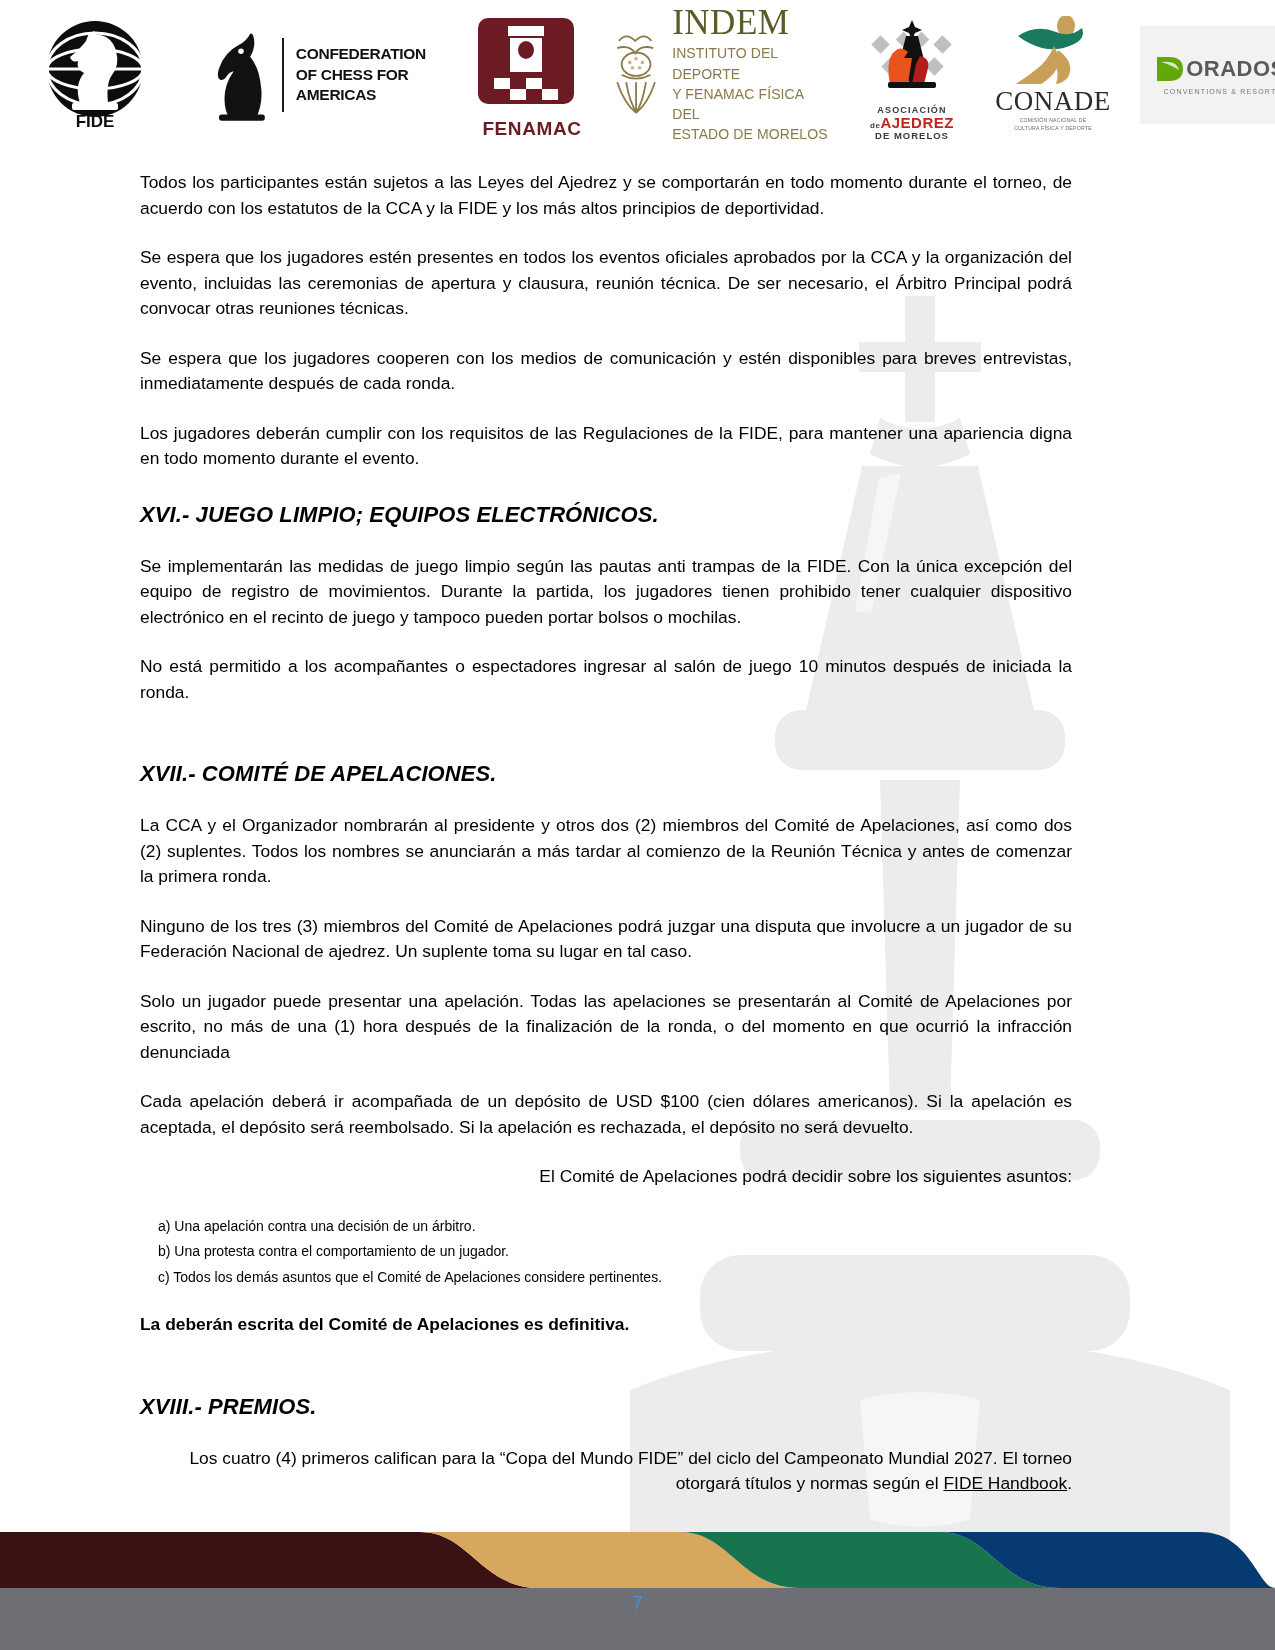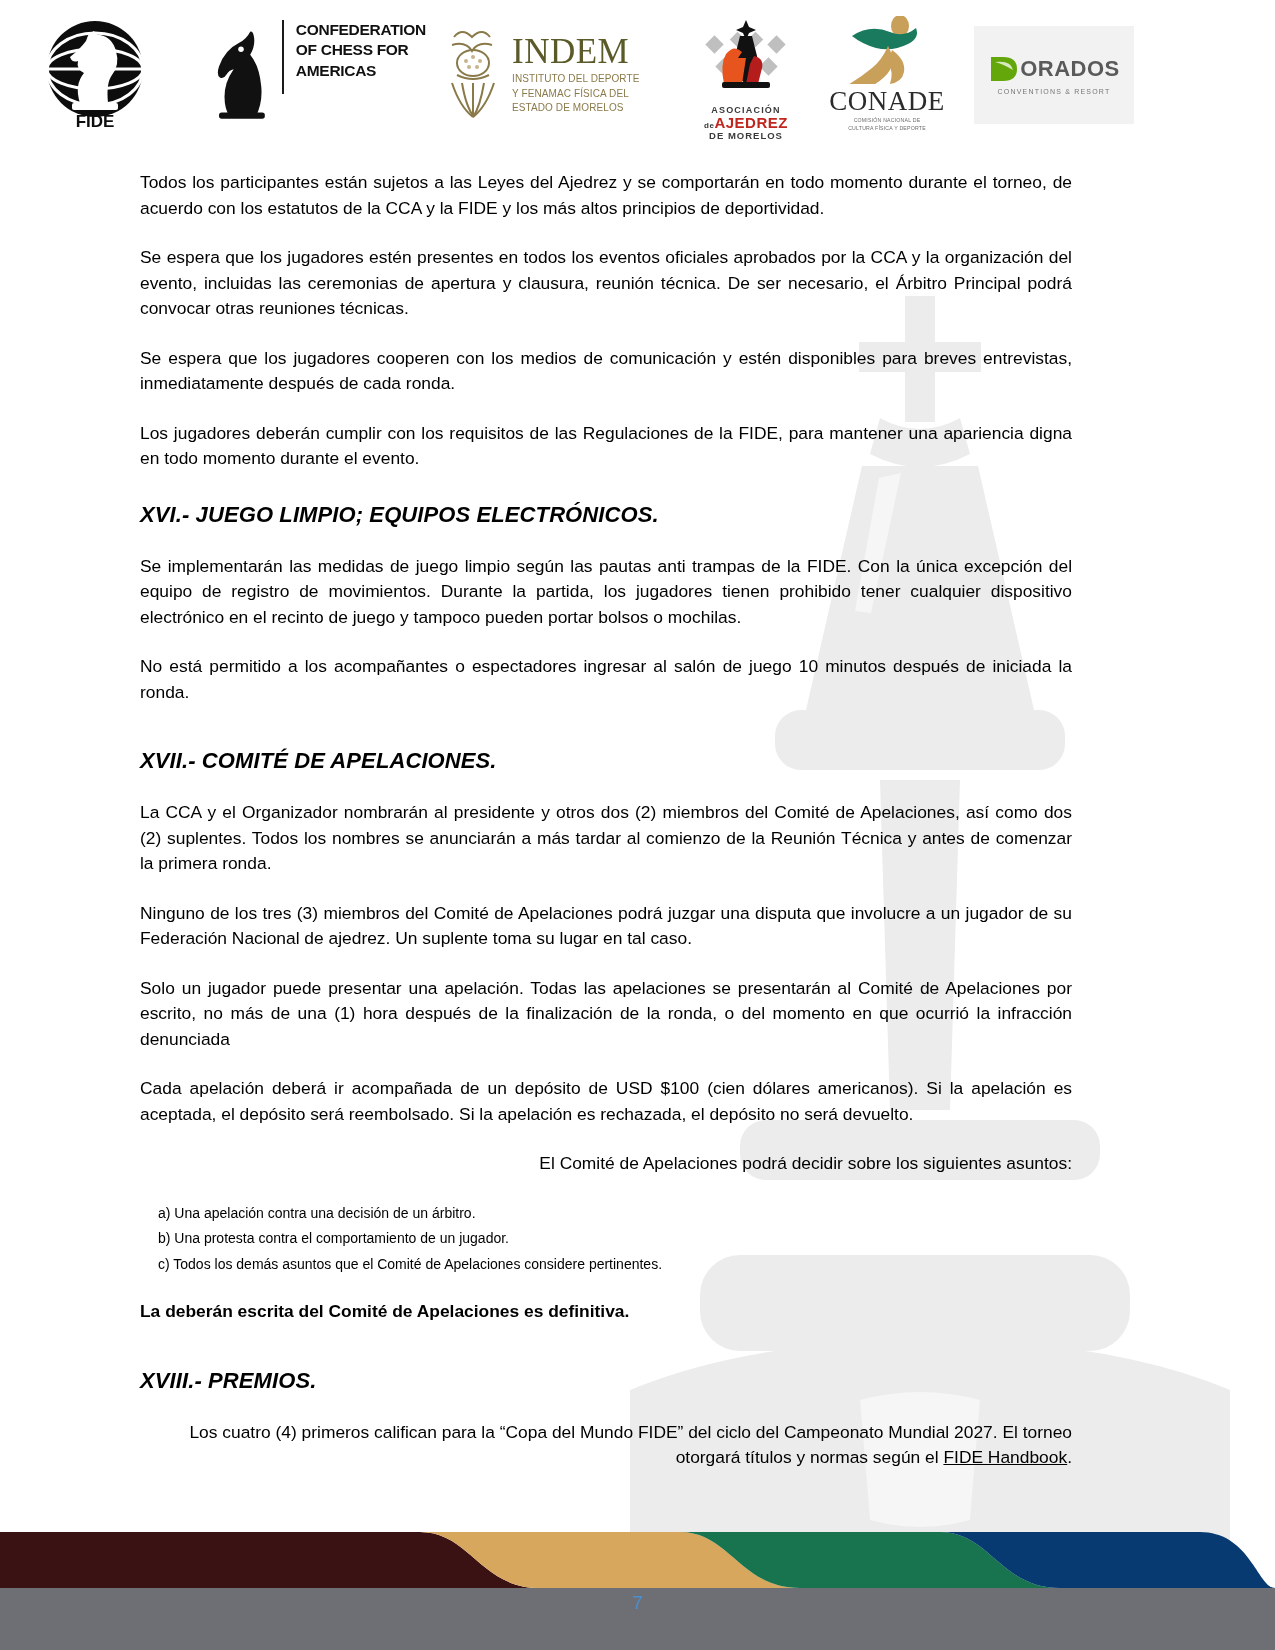--- a/index.html
+++ b/index.html
@@ -34,21 +34,21 @@
     width: 1275px;
     height: 150px;
     z-index: 3;
     display: flex;
     align-items: center;
     background: #ffffff;
   }
   .logo { position: relative; flex: none; }
 
   .logo-fide { margin-left: 36px; width: 118px; height: 112px; }
-  .logo-cca  { margin-left: 54px; width: 218px; height: 110px; display:flex; }
+  .logo-cca  { margin-left: 54px; width: 218px; height: 110px; display:flex; align-items:center; }
   .logo-fenamac { margin-left: 46px; width: 120px; height: 118px; }
   .logo-indem { margin-left: 18px; width: 222px; height: 112px; display:flex; align-items:center; }
   .logo-aam  { margin-left: 30px; width: 100px; height: 118px; }
   .logo-conade { margin-left: 26px; width: 130px; height: 118px; }
   .logo-dorados { margin-left: 22px; width: 160px; height: 98px; background:#f2f2f2; display:flex; flex-direction:column; justify-content:center; align-items:center;}
 
   .cca-text {
     font-family: "Liberation Sans", sans-serif;
     font-weight: bold;
     font-size: 15.5px;
@@ -65,21 +65,21 @@
   .indem-title {
     font-family: "Liberation Serif", serif;
     font-size: 35px;
     font-weight: normal;
     letter-spacing: 0.5px;
     color: #5B5B2A;
     line-height: 1;
   }
   .indem-sub {
     font-family: "Liberation Sans", sans-serif;
-    font-size: 10px;
+    font-size: 14px;
     letter-spacing: 0.1px;
     color: #8A7A4A;
     line-height: 1.45;
     margin-top: 3px;
   }
 
   .fenamac-label {
     font-family: "Liberation Sans", sans-serif;
     font-weight: bold;
     font-size: 19px;
@@ -151,21 +151,21 @@
   p.para:last-child { margin-bottom: 0; margin-left: 44px; }
 
   h2.section {
     margin: 30px 0 26px 0;
     font-size: 22px;
     font-weight: bold;
     font-style: italic;
     color: #000;
     letter-spacing: 0.1px;
   }
-  h2.section.gap-top { margin-top: 43px; }
+  h2.section.gap-top { margin-top: 56px; }
 
   .list-intro { margin-bottom: 2px; }
   ul.lettered {
     list-style: none;
     margin: 0 0 22px 0;
     padding: 0 0 0 18px;
   }
   ul.lettered li {
     font-size: 14px;
     line-height: 25.5px;
@@ -263,20 +263,35 @@
       <rect x="12" y="96" width="50" height="7" rx="3" fill="#111111"></rect>
     </svg>
     <div class="cca-rule"></div>
     <div class="cca-text">
       <div>CONFEDERATION</div>
       <div>OF CHESS FOR</div>
       <div>AMERICAS</div>
     </div>
   </div>
 
+  <div class="logo logo-fenamac">
+    <svg width="108" height="96" viewBox="0 0 108 96">
+      <rect x="6" y="2" width="96" height="86" rx="10" fill="#6C1B24"></rect>
+      <rect x="36" y="10" width="36" height="10" fill="#ffffff"></rect>
+      <rect x="38" y="22" width="32" height="34" fill="#ffffff"></rect>
+      <path d="M48 28 q6 -6 12 0 q4 6 0 12 q-6 6 -12 0 q-4 -6 0 -12 z" fill="#6C1B24"></path>
+      <g fill="#ffffff">
+        <rect x="22" y="62" width="16" height="11"></rect>
+        <rect x="54" y="62" width="16" height="11"></rect>
+        <rect x="38" y="73" width="16" height="11"></rect>
+        <rect x="70" y="73" width="16" height="11"></rect>
+      </g>
+    </svg>
+    <div class="fenamac-label">FENAMAC</div>
+  </div>
 
   <div class="logo logo-indem">
     <svg width="58" height="104" viewBox="0 0 58 104">
       <g stroke="#8A7A4A" stroke-width="2" fill="none">
         <path d="M10 14 q8 -10 18 0 q10 -10 18 0"></path>
         <path d="M8 22 q14 -4 20 6 q6 -10 20 -6"></path>
         <ellipse cx="29" cy="40" rx="16" ry="13"></ellipse>
         <path d="M13 52 q16 8 32 0"></path>
         <path d="M8 60 q8 24 21 34"></path>
         <path d="M18 60 q4 24 12 34"></path>

